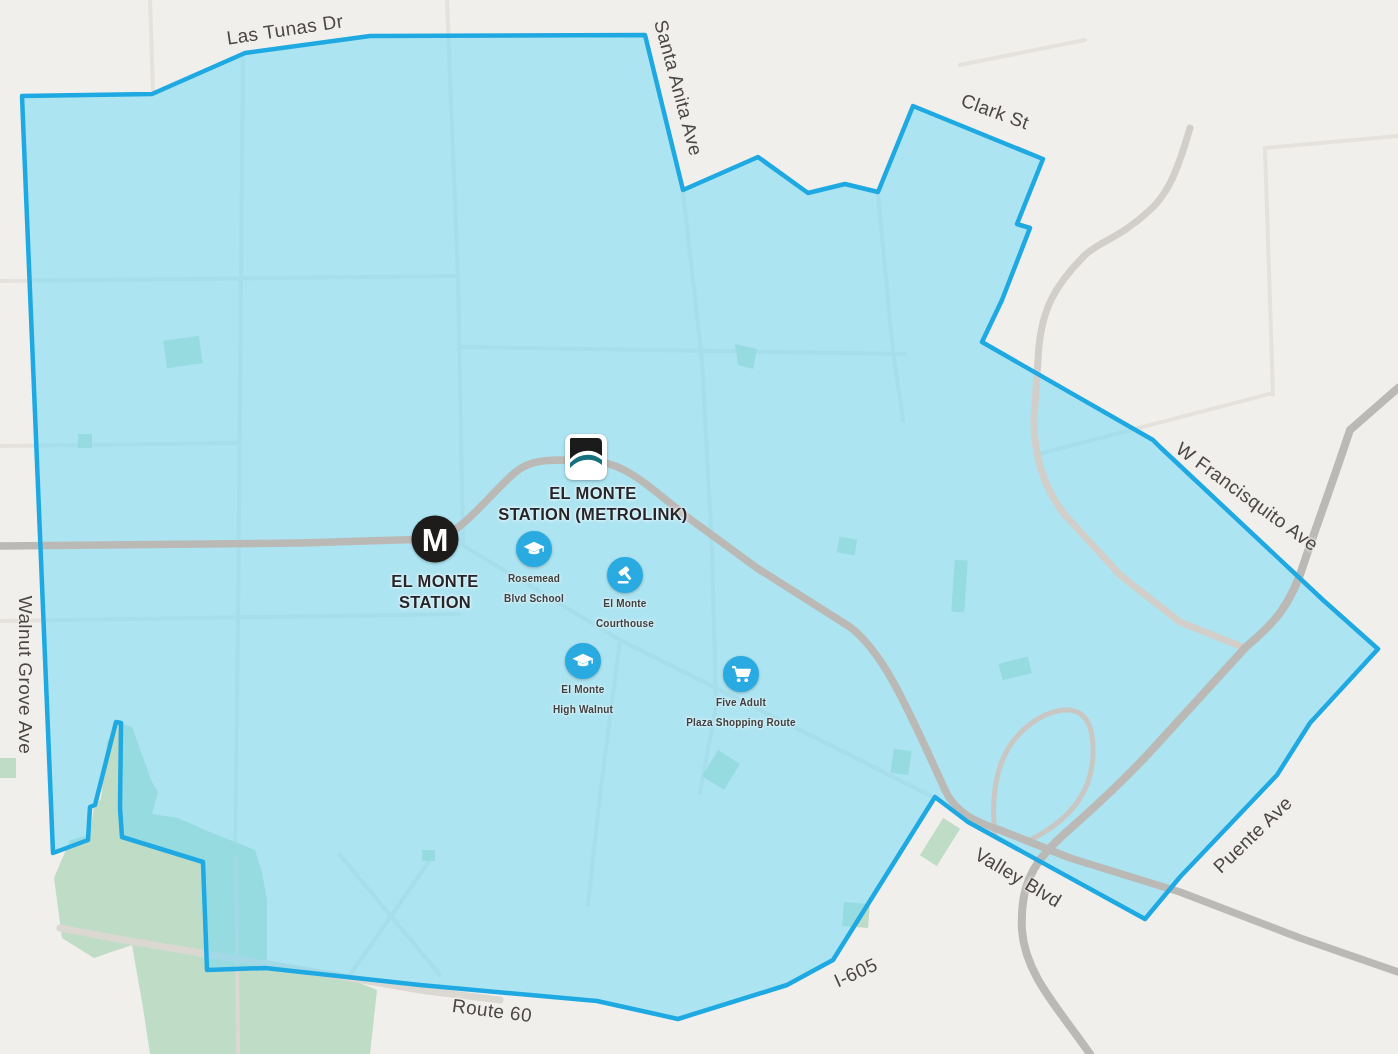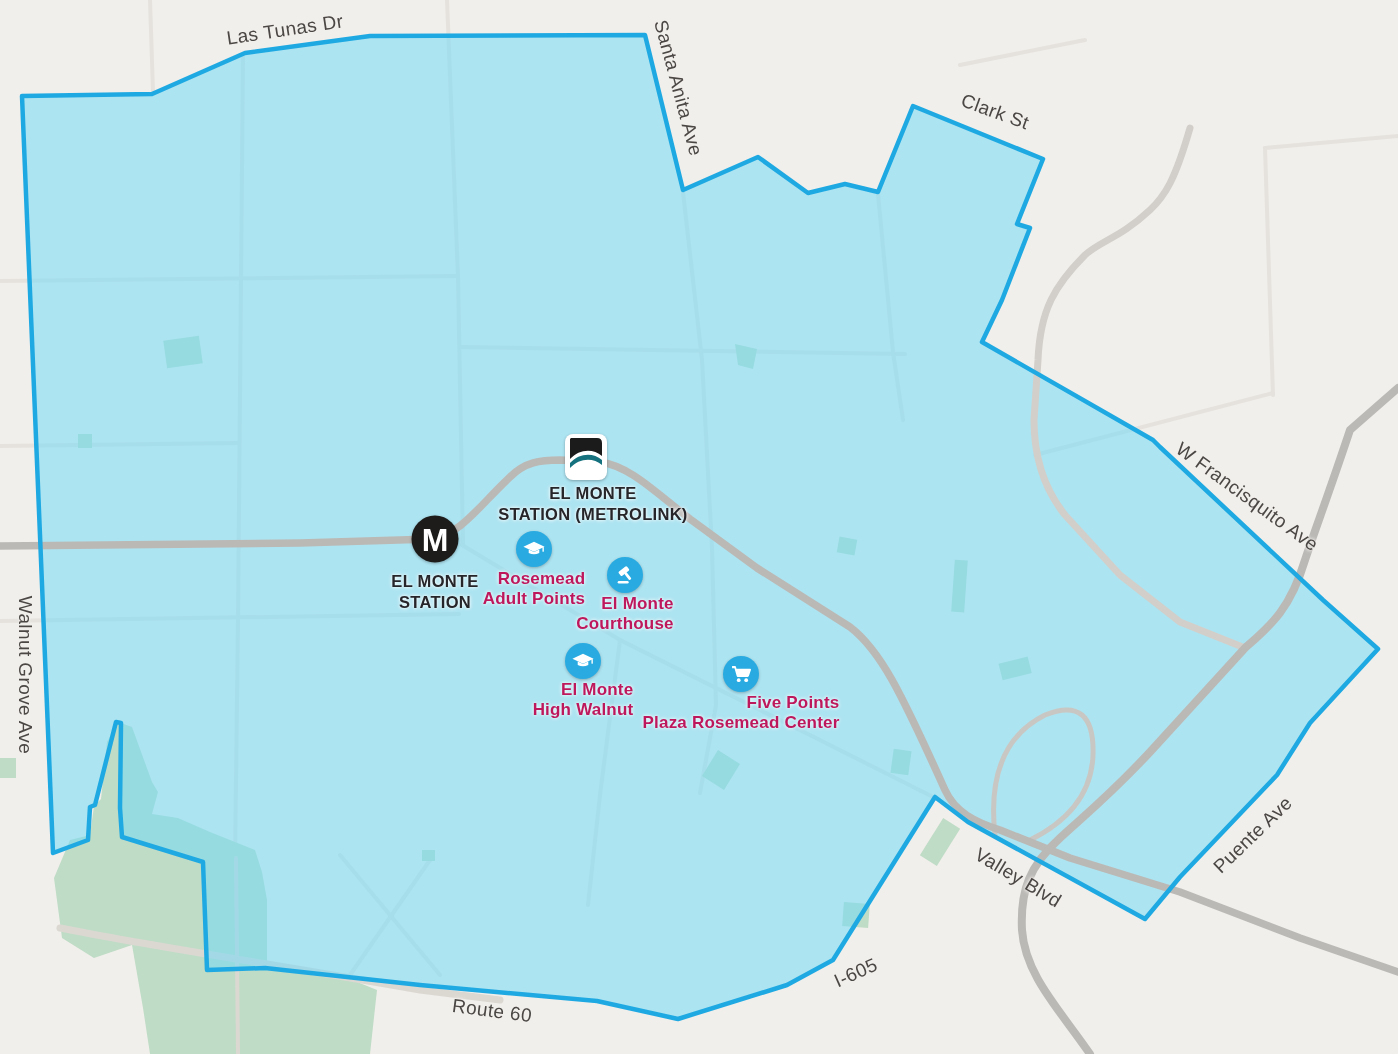--- a/index.html
+++ b/index.html
@@ -33,23 +33,22 @@
   }
   .map-label{
     position:absolute;z-index:3;text-align:center;white-space:nowrap;
     transform:translate(-50%,-50%);
   }
   .station-label{
     color:#26252a;font-weight:bold;font-size:16.5px;line-height:21px;letter-spacing:.3px;
     text-shadow:0 0 3px rgba(255,255,255,.9),0 0 4px rgba(255,255,255,.8);
   }
   .poi-label{
-    color:#be185d;font-weight:bold;font-size:17px;line-height:20px;letter-spacing:.2px;
+    color:#404040;font-weight:bold;font-size:10px;line-height:20px;letter-spacing:.2px;
     text-shadow:0 0 3px rgba(255,255,255,.85),0 0 4px rgba(255,255,255,.7);
-    text-align:right;
   }
 </style>
 </head>
 <body>
 
 <div id="stage">
 
   <svg id="mapsvg" width="1398" height="1054" viewBox="0 0 1398 1054">
 
     <rect x="0" y="0" width="1398" height="1054" fill="#f1efeb"></rect>
@@ -164,21 +163,21 @@
     <div class="poi-circle">
       <svg width="26" height="26" viewBox="0 0 32 32" fill="#fff">
         <path d="M16 7 L29 13.2 L16 19.4 L3 13.2 Z"></path>
         <path d="M9.5 16.5 v4.4 q6.5 3.4 13 0 v-4.4 l-6.5 3.1 z"></path>
         <rect x="26.4" y="13.5" width="1.7" height="6" rx="0.8"></rect>
       </svg>
     </div>
   </div>
   <div class="map-label poi-label" style="left:534px;top:589px">
     <div>Rosemead</div>
-    <div>Adult Points</div>
+    <div>Blvd School</div>
   </div>
 
   <div class="marker" style="left:625px;top:575px">
     <div class="poi-circle">
       <svg width="26" height="26" viewBox="0 0 32 32" fill="#fff">
         <g transform="rotate(-38 16 13)">
           <rect x="9.5" y="7.5" width="13" height="6.5" rx="1.5"></rect>
           <rect x="14.4" y="13" width="3.4" height="11" rx="1.6"></rect>
         </g>
         <rect x="7" y="23.5" width="13.5" height="3" rx="1.5"></rect>
@@ -207,17 +206,17 @@
   <div class="marker" style="left:741px;top:674px">
     <div class="poi-circle">
       <svg width="26" height="26" viewBox="0 0 32 32" fill="#fff">
         <path d="M5 6.2 h3.6 a1.2 1.2 0 0 1 1.2 1 l0.6 2.3 h16.8 a1.1 1.1 0 0 1 1 1.5 l-2.5 7.6 a1.5 1.5 0 0 1 -1.4 1 H12.1 a1.5 1.5 0 0 1 -1.4 -1.1 L8 9 H5 Z"></path>
         <circle cx="13.2" cy="23.6" r="2.3"></circle>
         <circle cx="22.4" cy="23.6" r="2.3"></circle>
       </svg>
     </div>
   </div>
   <div class="map-label poi-label" style="left:741px;top:713px">
-    <div>Five Points</div>
-    <div>Plaza Rosemead Center</div>
+    <div>Five Adult</div>
+    <div>Plaza Shopping Route</div>
   </div>
 
 </div>
 
 </body></html>

